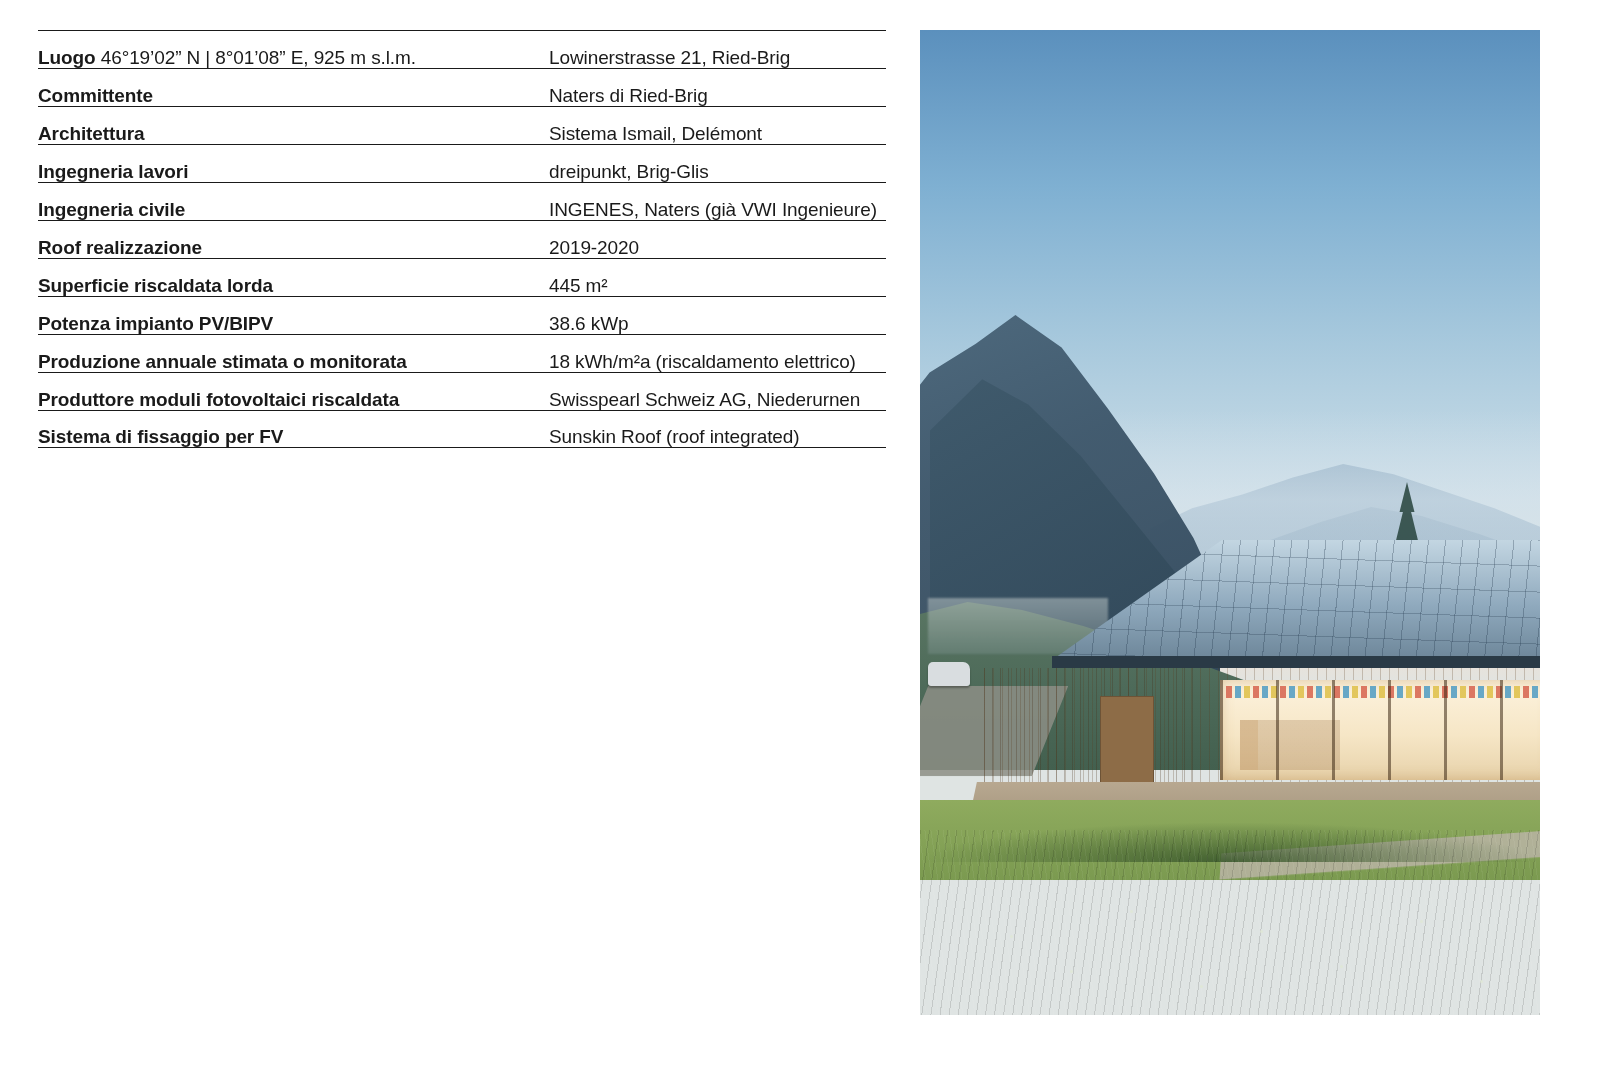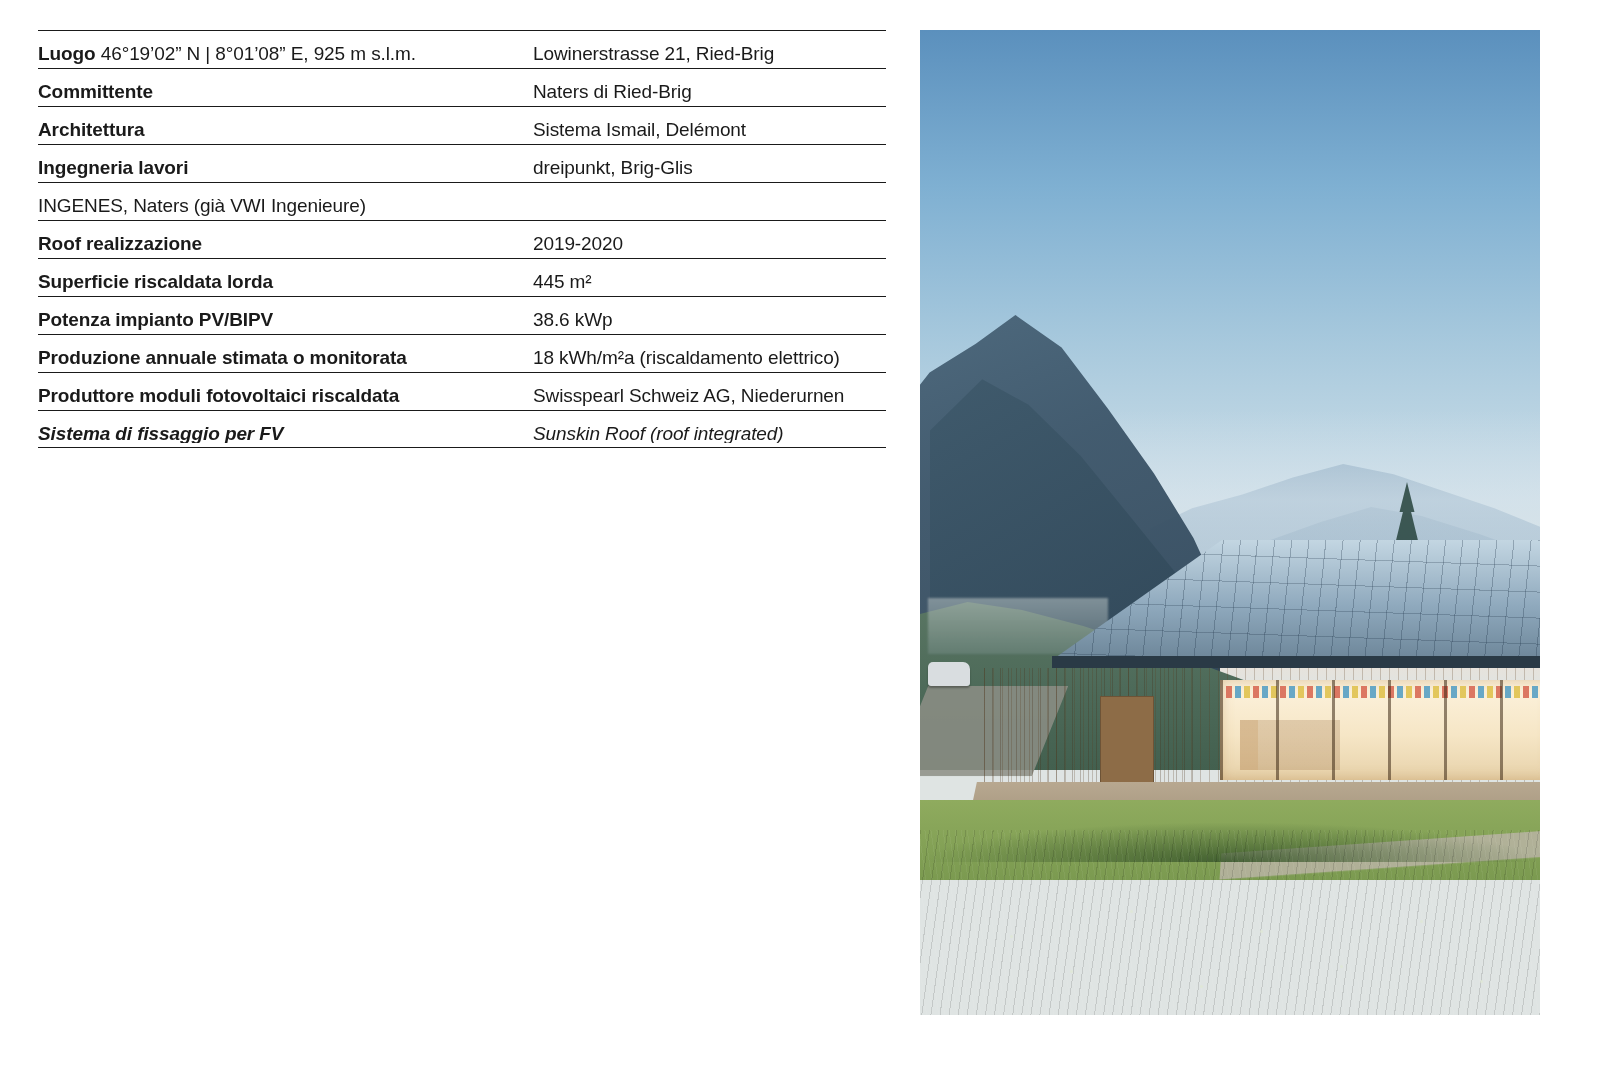--- a/index.html
+++ b/index.html
@@ -18,28 +18,27 @@
 
   
   #fact-sheet {
     position: absolute;
     left: 38px;
     top: 30px;
     width: 848px;
   }
   .fact-row {
     display: flex;
-    align-items: center;
+    align-items: flex-end;
     border-top: 1.5px solid #1a1a1a;
     height: 38px;
     box-sizing: border-box;
   }
   .fact-row:last-child {
     border-bottom: 1.5px solid #1a1a1a;
-    font-style: italic;
   }
   .fact-label {
     width: 495px;
     flex: 0 0 495px;
     font-weight: bold;
     font-size: 19px;
     line-height: 1.05;
     padding-top: 9px;
     letter-spacing: -0.1px;
     white-space: nowrap;
@@ -49,20 +48,21 @@
     font-weight: normal;
   }
   .fact-value {
     flex: 1 1 auto;
     font-size: 19px;
     line-height: 1.05;
     padding-top: 9px;
     letter-spacing: -0.1px;
     white-space: nowrap;
     overflow: hidden;
+    margin-left: 16px;
   }
 
   
   #photo {
     position: absolute;
     left: 920px;
     top: 30px;
     width: 620px;
     height: 985px;
     overflow: hidden;
@@ -359,20 +359,21 @@
     <div class="fact-label"><span>Architettura</span><span class="sub"></span></div>
     <div class="fact-value">Sistema Ismail, Delémont</div>
   </div>
 
   <div class="fact-row">
     <div class="fact-label"><span>Ingegneria lavori</span><span class="sub"></span></div>
     <div class="fact-value">dreipunkt, Brig-Glis</div>
   </div>
 
   <div class="fact-row">
+    <div class="fact-label"><span>Ingegneria civile</span><span class="sub"></span></div>
     <div class="fact-value">INGENES, Naters (già VWI Ingenieure)</div>
   </div>
 
   <div class="fact-row">
     <div class="fact-label"><span>Roof realizzazione</span><span class="sub"></span></div>
     <div class="fact-value">2019-2020</div>
   </div>
 
   <div class="fact-row">
     <div class="fact-label"><span>Superficie riscaldata lorda</span><span class="sub"></span></div>

